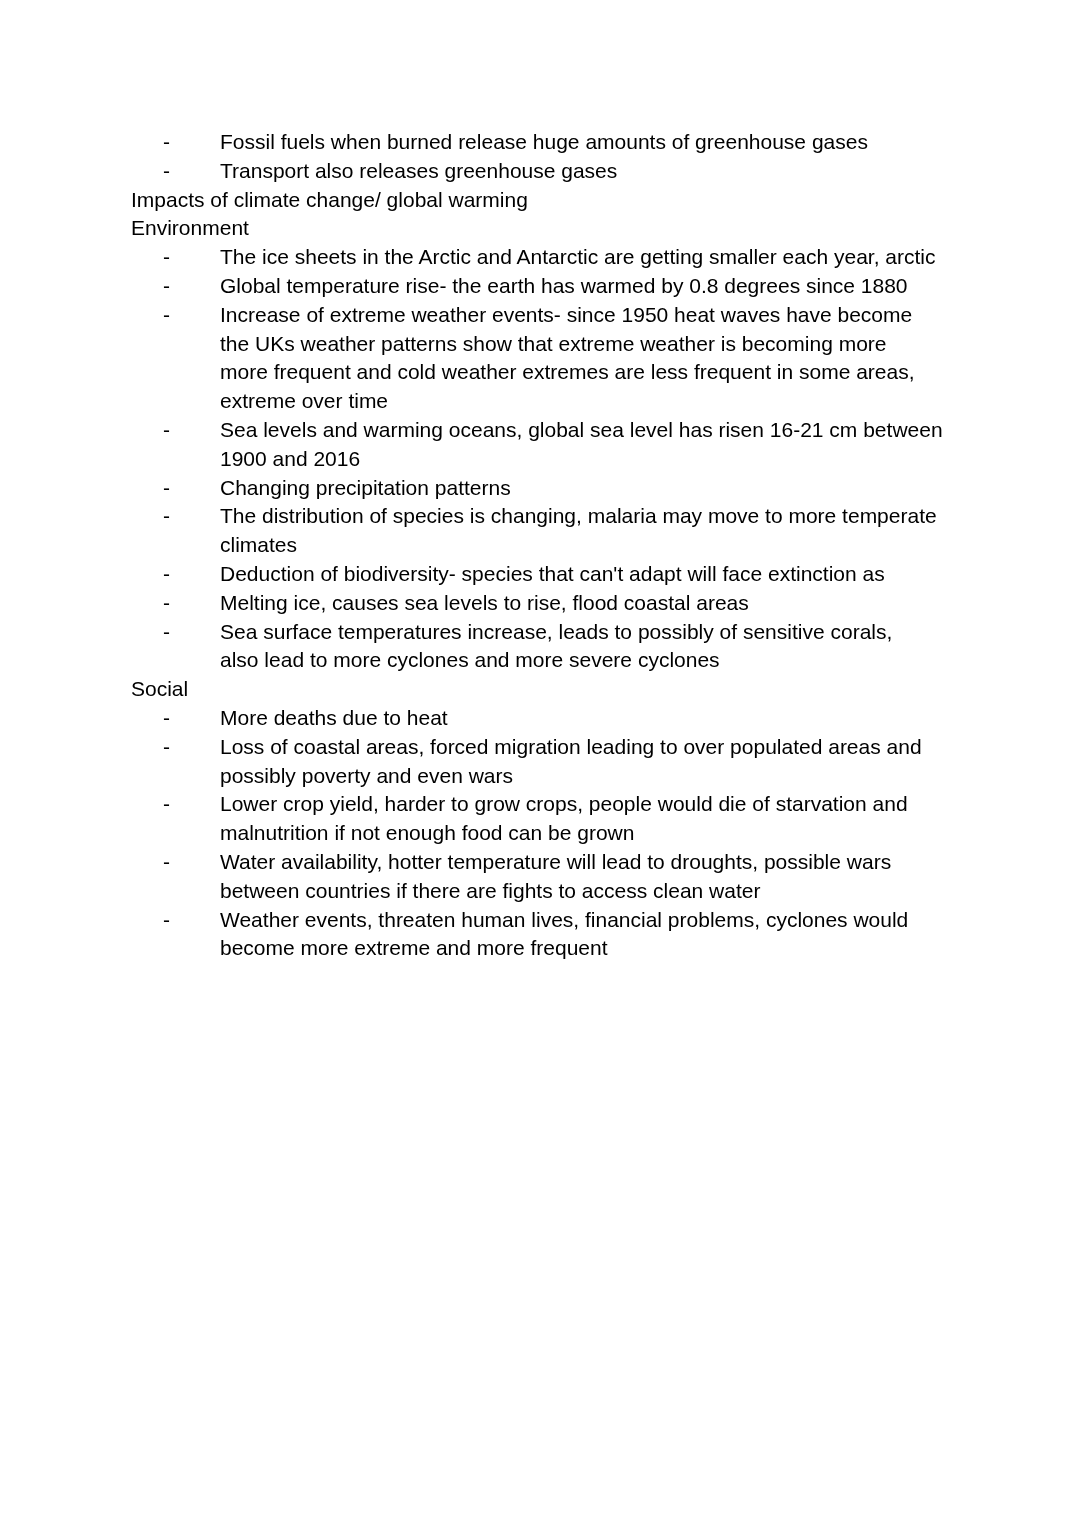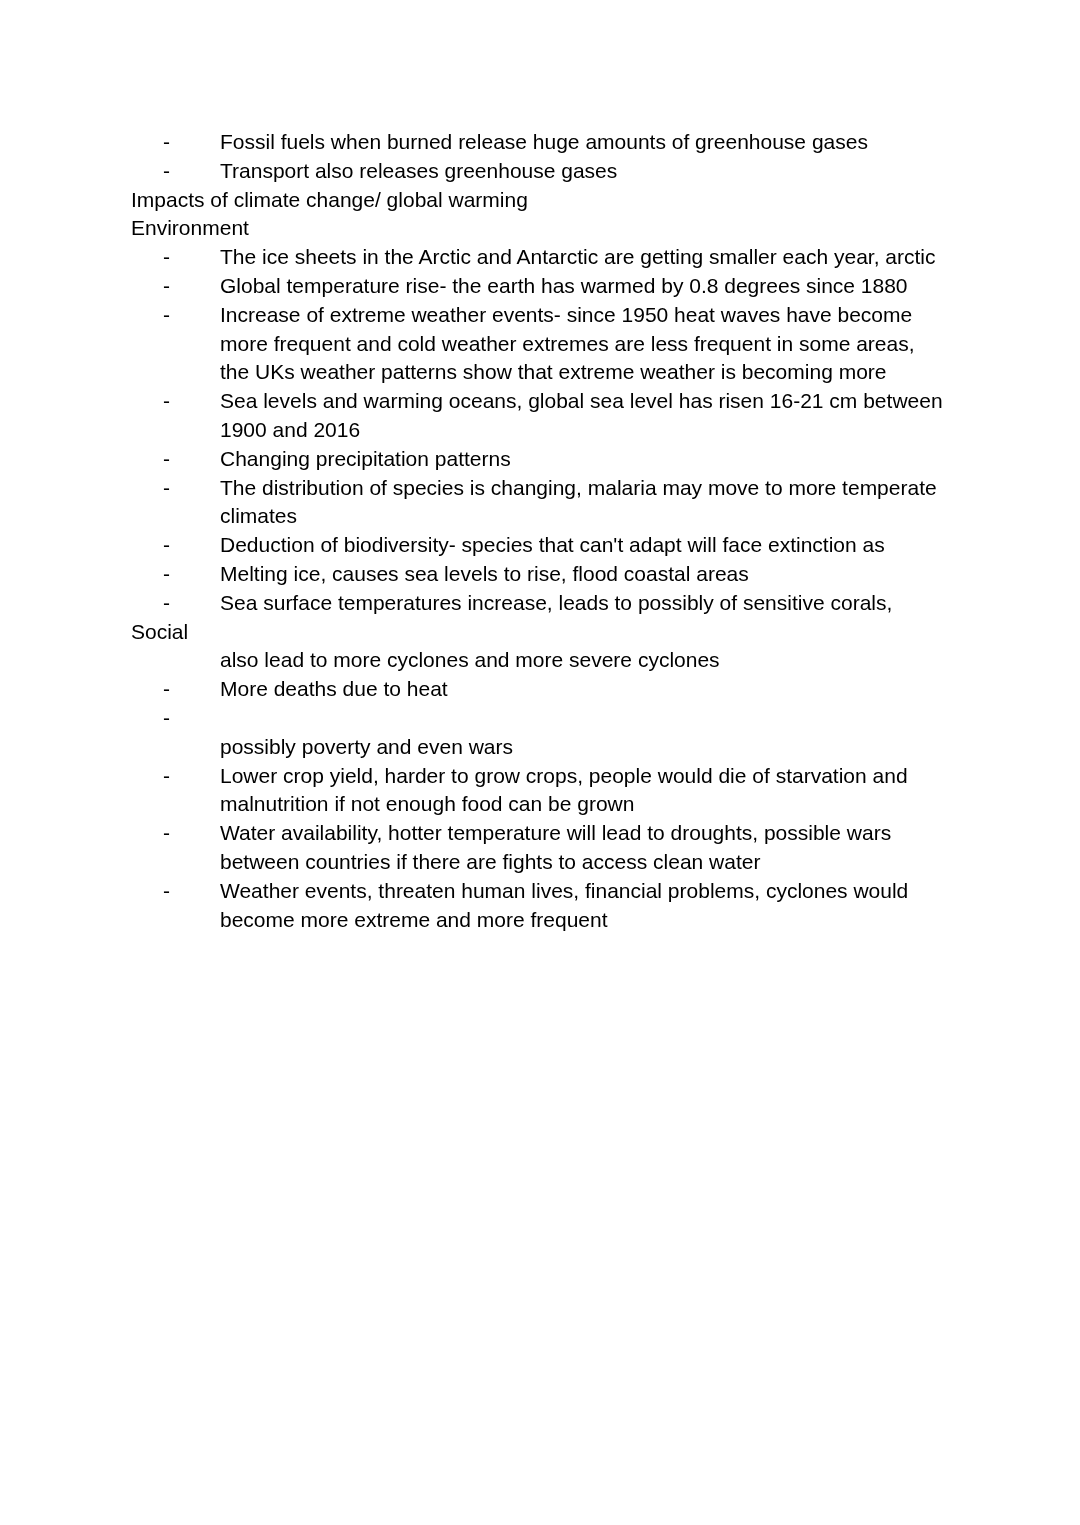--- a/index.html
+++ b/index.html
@@ -37,24 +37,27 @@
       </div>
       <div class="line bullet">
         <span class="dash">-</span>
         <span class="text">Global temperature rise- the earth has warmed by 0.8 degrees since 1880</span>
       </div>
       <div class="line bullet">
         <span class="dash">-</span>
         <span class="text">Increase of extreme weather events- since 1950 heat waves have become</span>
       </div>
       <div class="line cont">
+        <span class="text">the UKs weather patterns show that extreme weather is becoming more</span>
+      </div>
+      <div class="line cont">
         <span class="text">more frequent and cold weather extremes are less frequent in some areas,</span>
       </div>
       <div class="line cont">
-        <span class="text">the UKs weather patterns show that extreme weather is becoming more</span>
+        <span class="text">extreme over time</span>
       </div>
       <div class="line bullet">
         <span class="dash">-</span>
         <span class="text">Sea levels and warming oceans, global sea level has risen 16-21 cm between</span>
       </div>
       <div class="line cont">
         <span class="text">1900 and 2016</span>
       </div>
       <div class="line bullet">
         <span class="dash">-</span>
@@ -72,30 +75,31 @@
         <span class="text">Deduction of biodiversity- species that can't adapt will face extinction as</span>
       </div>
       <div class="line bullet">
         <span class="dash">-</span>
         <span class="text">Melting ice, causes sea levels to rise, flood coastal areas</span>
       </div>
       <div class="line bullet">
         <span class="dash">-</span>
         <span class="text">Sea surface temperatures increase, leads to possibly of sensitive corals,</span>
       </div>
-      <div class="line heading">Social</div>
       <div class="line cont">
         <span class="text">also lead to more cyclones and more severe cyclones</span>
       </div>
+      <div class="line heading">Social</div>
       <div class="line bullet">
         <span class="dash">-</span>
         <span class="text">More deaths due to heat</span>
       </div>
       <div class="line bullet">
         <span class="dash">-</span>
+        <span class="text">Loss of coastal areas, forced migration leading to over populated areas and</span>
       </div>
       <div class="line cont">
         <span class="text">possibly poverty and even wars</span>
       </div>
       <div class="line bullet">
         <span class="dash">-</span>
         <span class="text">Lower crop yield, harder to grow crops, people would die of starvation and</span>
       </div>
       <div class="line cont">
         <span class="text">malnutrition if not enough food can be grown</span>

